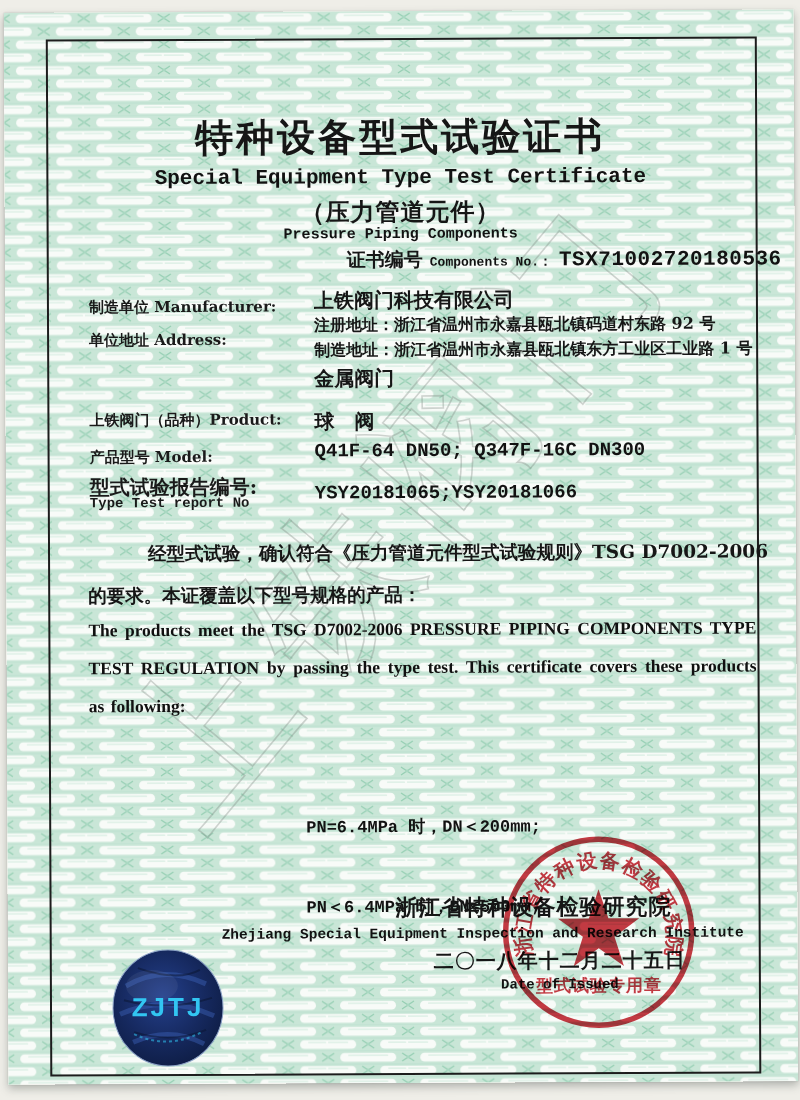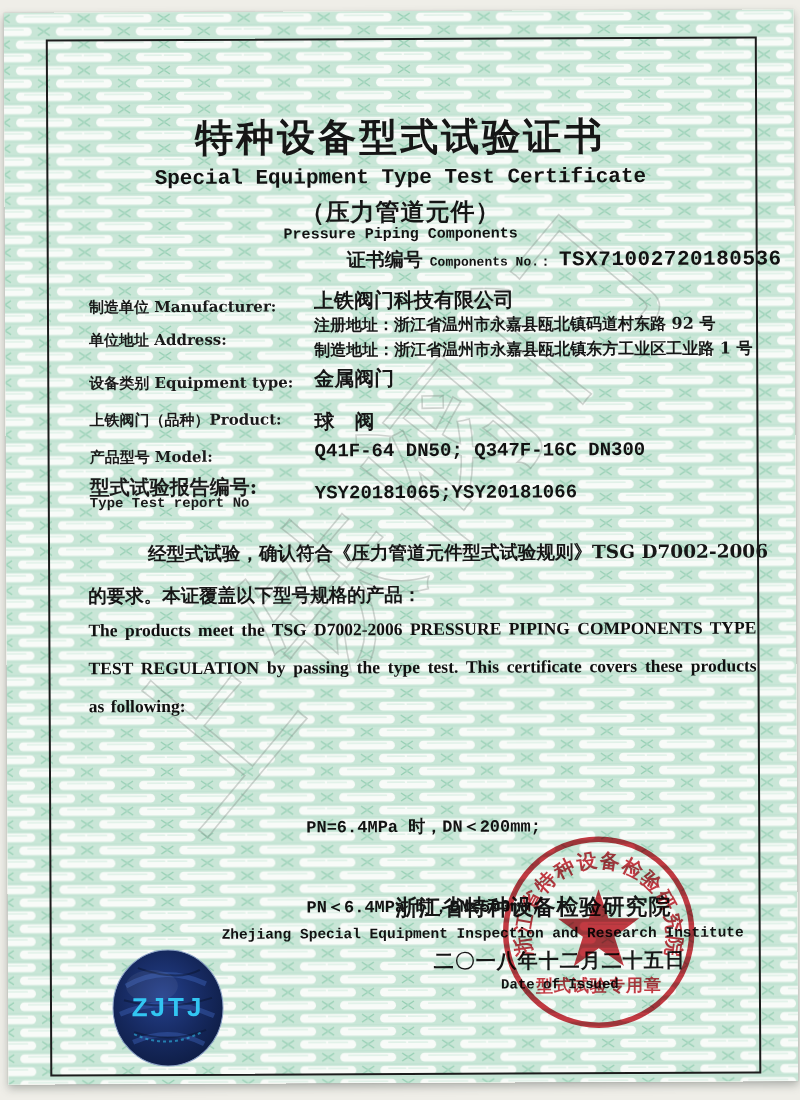--- a/index.html
+++ b/index.html
@@ -115,21 +115,20 @@
         <span class="mono num">TSX71002720180536</span>
       </div>
 
       <div class="abs cn fvalue v-big" style="top:287px">上铁阀门科技有限公司</div>
       <div class="abs cn flabel" style="top:297px">制造单位 Manufacturer:</div>
 
       <div class="abs cn flabel" style="top:330px">单位地址 Address:</div>
       <div class="abs cn fvalue v-addr" style="top:315px">注册地址：浙江省温州市永嘉县瓯北镇码道村东路 92 号</div>
       <div class="abs cn fvalue v-addr" style="top:340px">制造地址：浙江省温州市永嘉县瓯北镇东方工业区工业路 1 号</div>
 
-      <div class="abs cn flabel" style="top:373px">设备类别 Equipment type:</div>
       <div class="abs cn fvalue v-big" style="top:365px">金属阀门</div>
 
       <div class="abs cn flabel" style="top:410px">上铁阀门（品种）Product:</div>
       <div class="abs cn fvalue v-big" style="top:408px">球　阀</div>
 
       <div class="abs cn flabel" style="top:447px">产品型号 Model:</div>
       <div class="abs mono fvalue v-code" style="top:440px">Q41F-64 DN50; Q347F-16C DN300</div>
 
       <div class="abs cn flabel" style="top:473px;font-size:20px;font-weight:700">型式试验报告编号:</div>
       <div class="abs mono flabel" style="top:494px;font-weight:bold;font-size:14px">Type Test report No</div>

